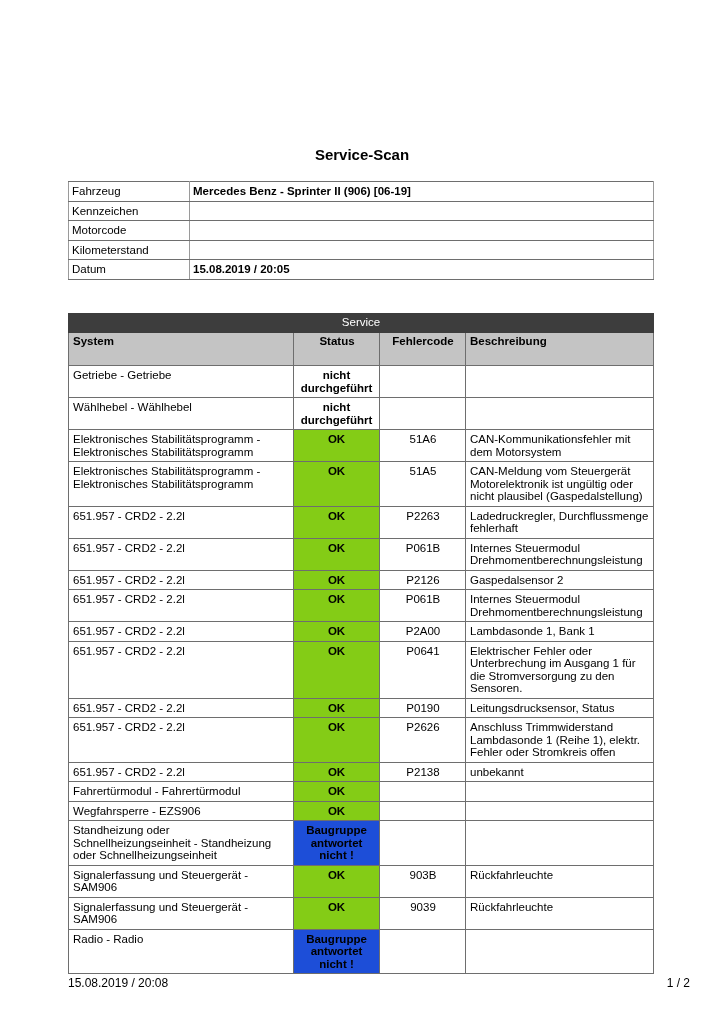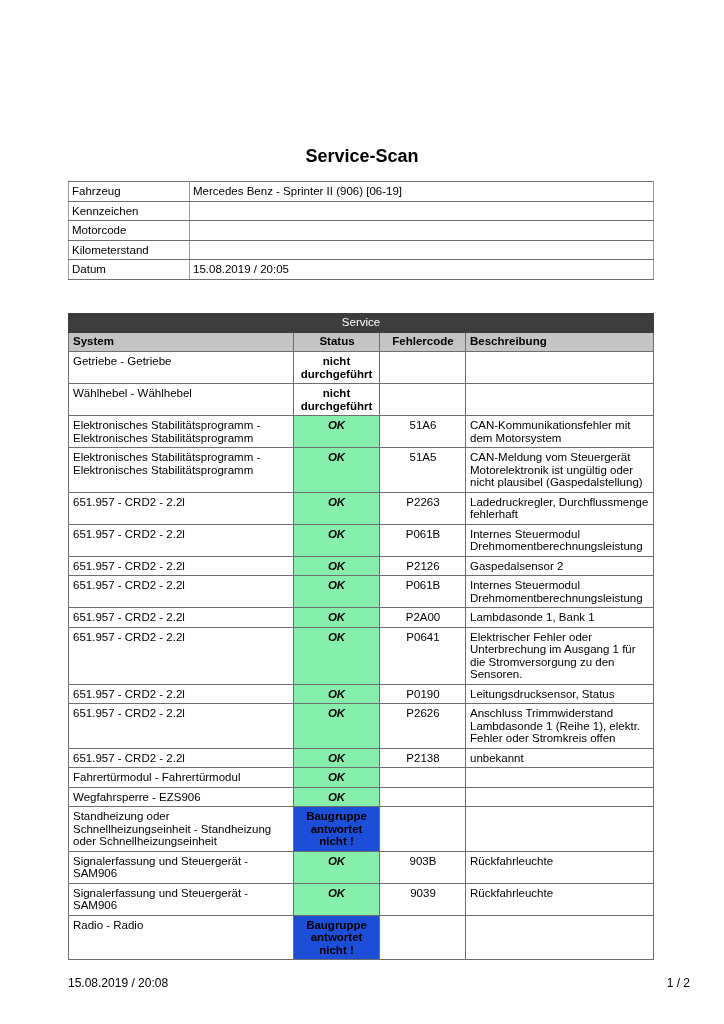--- a/index.html
+++ b/index.html
@@ -1,29 +1,29 @@
 <!DOCTYPE html>
 <html><head>
 <meta charset="utf-8">
 <style>
   html, body { margin:0; padding:0; background:#ffffff; }
   body { width:724px; height:1024px; position:relative; font-family:"Liberation Sans", sans-serif; color:#000; overflow:hidden; }
-  .title { position:absolute; left:0; width:724px; top:146px; text-align:center; font-size:18px; font-weight:bold; }
+  .title { position:absolute; left:0; width:724px; top:146px; text-align:center; font-size:15px; font-weight:bold; }
   table { border-collapse:collapse; position:absolute; left:68px; width:586px; table-layout:fixed; }
   td, th { font-size:11.5px; line-height:12.5px; vertical-align:top; padding:3px 3px 3px 4px; border:1px solid #6e6e6e; }
   #vehicle { top:181px; border:1px solid #9a9a9a; }
   #vehicle td { height:12px; padding:3px 3px 3px 3px; border-left:1px solid #9a9a9a; border-right:1px solid #9a9a9a; }
-  #vehicle td.val { font-weight:normal; }
+  #vehicle td.val { font-weight:bold; }
   #service { top:313px; border:1px solid #9a9a9a; }
   .svc-bar td { background:#3d3d3d; color:#fff; text-align:center; font-weight:normal; padding:2px 3px 3px; height:13px; border:1px solid #3d3d3d; }
-  .hdr th { background:#c4c4c4; font-weight:bold; padding:2px 3px 3px 4px; height:13px; }
+  .hdr th { background:#c4c4c4; font-weight:bold; padding:2px 3px 17px 4px; height:13px; }
   .hdr th.c { text-align:center; }
   .hdr th.l { text-align:left; }
   td.status { text-align:center; font-weight:bold; padding:3px 2px; }
-  td.status.ok { background:#86efac;font-style:italic; }
+  td.status.ok { background:#84cc16; }
   td.status.warn { background:#1d4ed8; }
   td.code { text-align:center; }
   .footer { position:absolute; top:976px; font-size:12px; }
   .footer.left { left:68px; }
   .footer.right { right:34px; }
 </style>
 </head>
 <body>
 
 <div class="title">Service-Scan</div>

